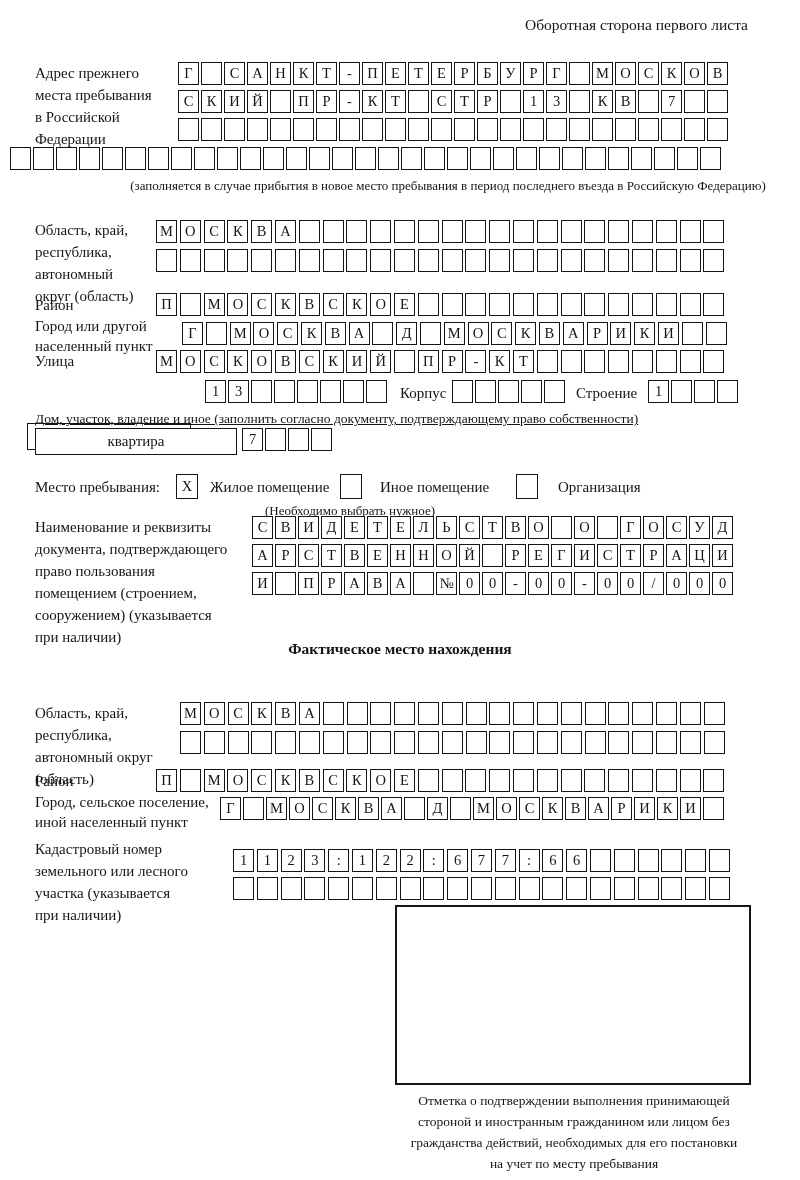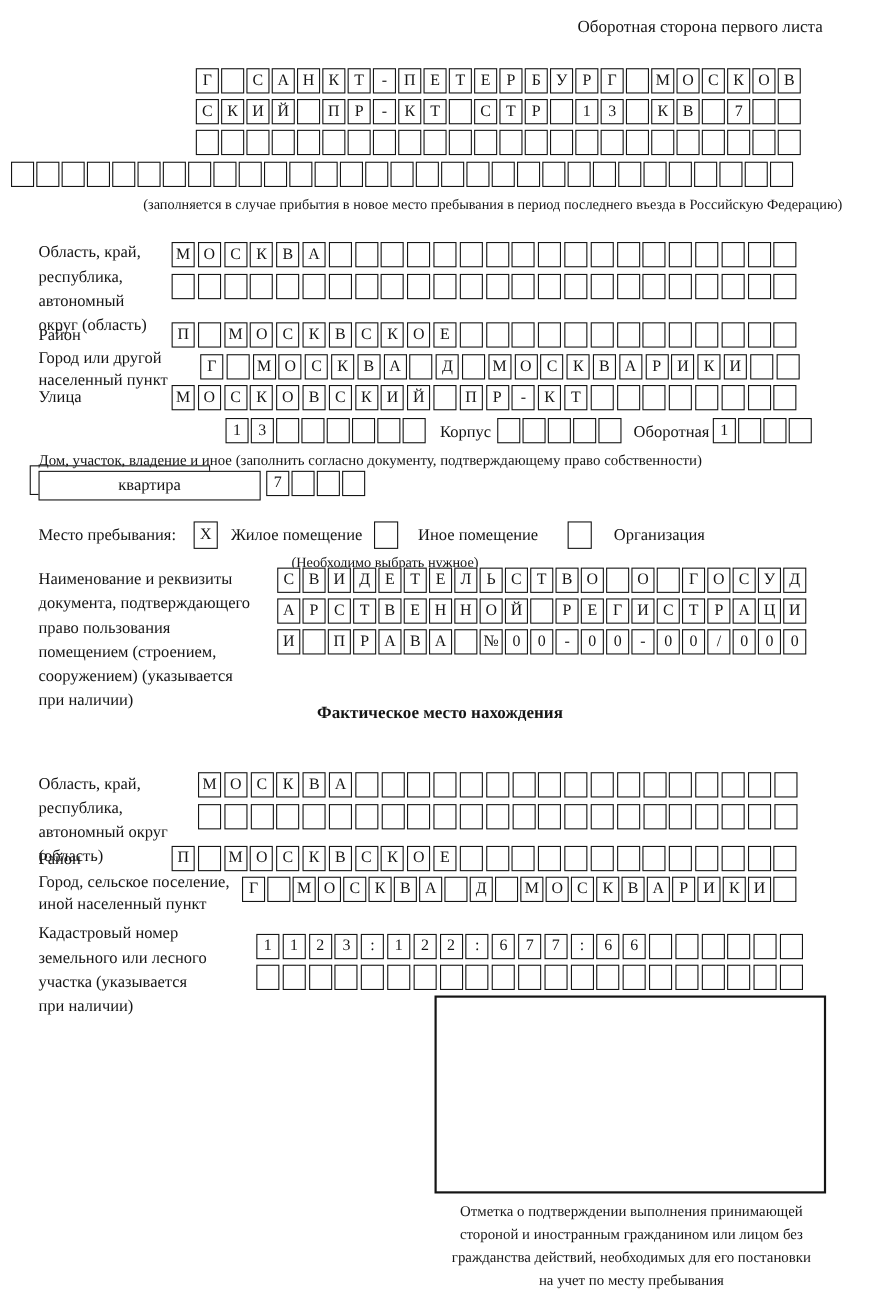--- a/index.html
+++ b/index.html
@@ -47,21 +47,21 @@
   [data-row="bCity"]{left:182px;top:322px;}
   #lbl-bstreet{left:35px;top:350px;}
   [data-row="bStreet"]{left:156px;top:350px;}
 
   #rect-house{left:27px;top:380px;width:162px;height:25px;margin-top:43px;}
   [data-row="houseNum"]{left:205px;top:380px;}
   #lbl-korpus{left:400px;top:382px;}
   [data-row="korpus"]{left:452px;top:380px;}
   #lbl-stroenie{left:576px;top:382px;}
   [data-row="stroenie"]{left:648px;top:380px;}
-  #cap-house{left:35px;top:410px;font-size:13.5px;}
+  #cap-house{left:35px;top:410px;font-size:13.5px;text-decoration:underline;}
 
   #rect-flat{left:35px;top:428px;width:200px;height:25px;}
   [data-row="flat"]{left:242px;top:428px;}
   #cap-flat{left:35px;top:458px;font-size:13.5px;}
 
   #lbl-residence{left:35px;top:476px;}
   #chk1{left:176px;top:474px;}
   #lbl-opt1{left:210px;top:476px;}
   #chk2{left:340px;top:474px;}
   #lbl-opt2{left:380px;top:476px;}
@@ -91,20 +91,24 @@
   #stamp-box{position:absolute;left:395px;top:905px;width:352px;height:176px;border:2px solid #151515;background:#fff;}
   #cap-stamp{left:368px;top:1090px;width:412px;text-align:center;font-size:13.5px;line-height:21px;}
 </style>
 </head>
 <body>
 
 <div class="page">
 
   <div id="hdr">Оборотная сторона первого листа</div>
 
+  <div class="lbl" id="lbl-prev">Адрес прежнего
+места пребывания
+в Российской
+Федерации</div>
   <div class="row" data-row="prevA1">
       <span class="cell">Г</span>
       <span class="cell"> </span>
       <span class="cell">С</span>
       <span class="cell">А</span>
       <span class="cell">Н</span>
       <span class="cell">К</span>
       <span class="cell">Т</span>
       <span class="cell">-</span>
       <span class="cell">П</span>
@@ -365,21 +369,21 @@
       <span class="cell"></span>
     </div>
   <div class="lbl" id="lbl-korpus">Корпус</div>
   <div class="row" data-row="korpus">
       <span class="cell"></span>
       <span class="cell"></span>
       <span class="cell"></span>
       <span class="cell"></span>
       <span class="cell"></span>
     </div>
-  <div class="lbl" id="lbl-stroenie">Оборотная</div>
+  <div class="lbl" id="lbl-stroenie">Строение</div>
   <div class="row" data-row="stroenie">
       <span class="cell">1</span>
       <span class="cell"></span>
       <span class="cell"></span>
       <span class="cell"></span>
     </div>
   <div class="cap" id="cap-house">Дом, участок, владение и иное (заполнить согласно документу, подтверждающему право собственности)</div>
 
   <div class="rect" id="rect-flat">квартира</div>
   <div class="row" data-row="flat">

